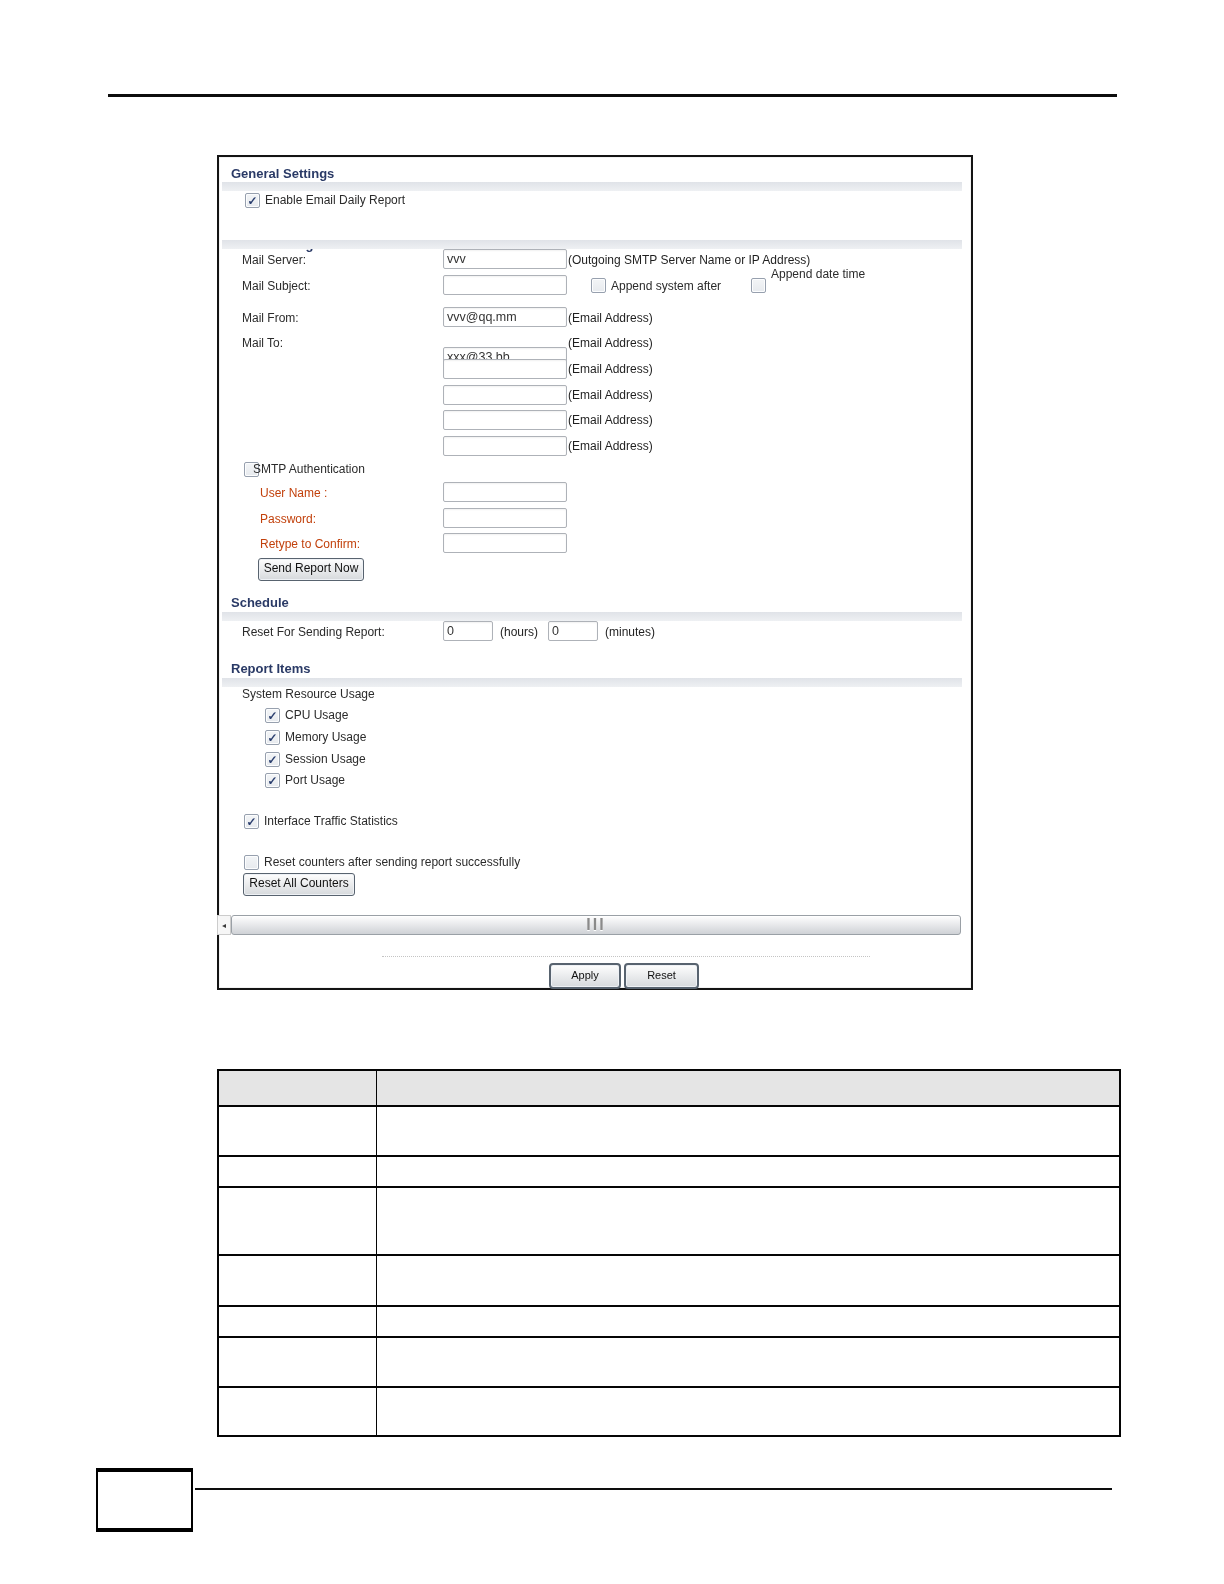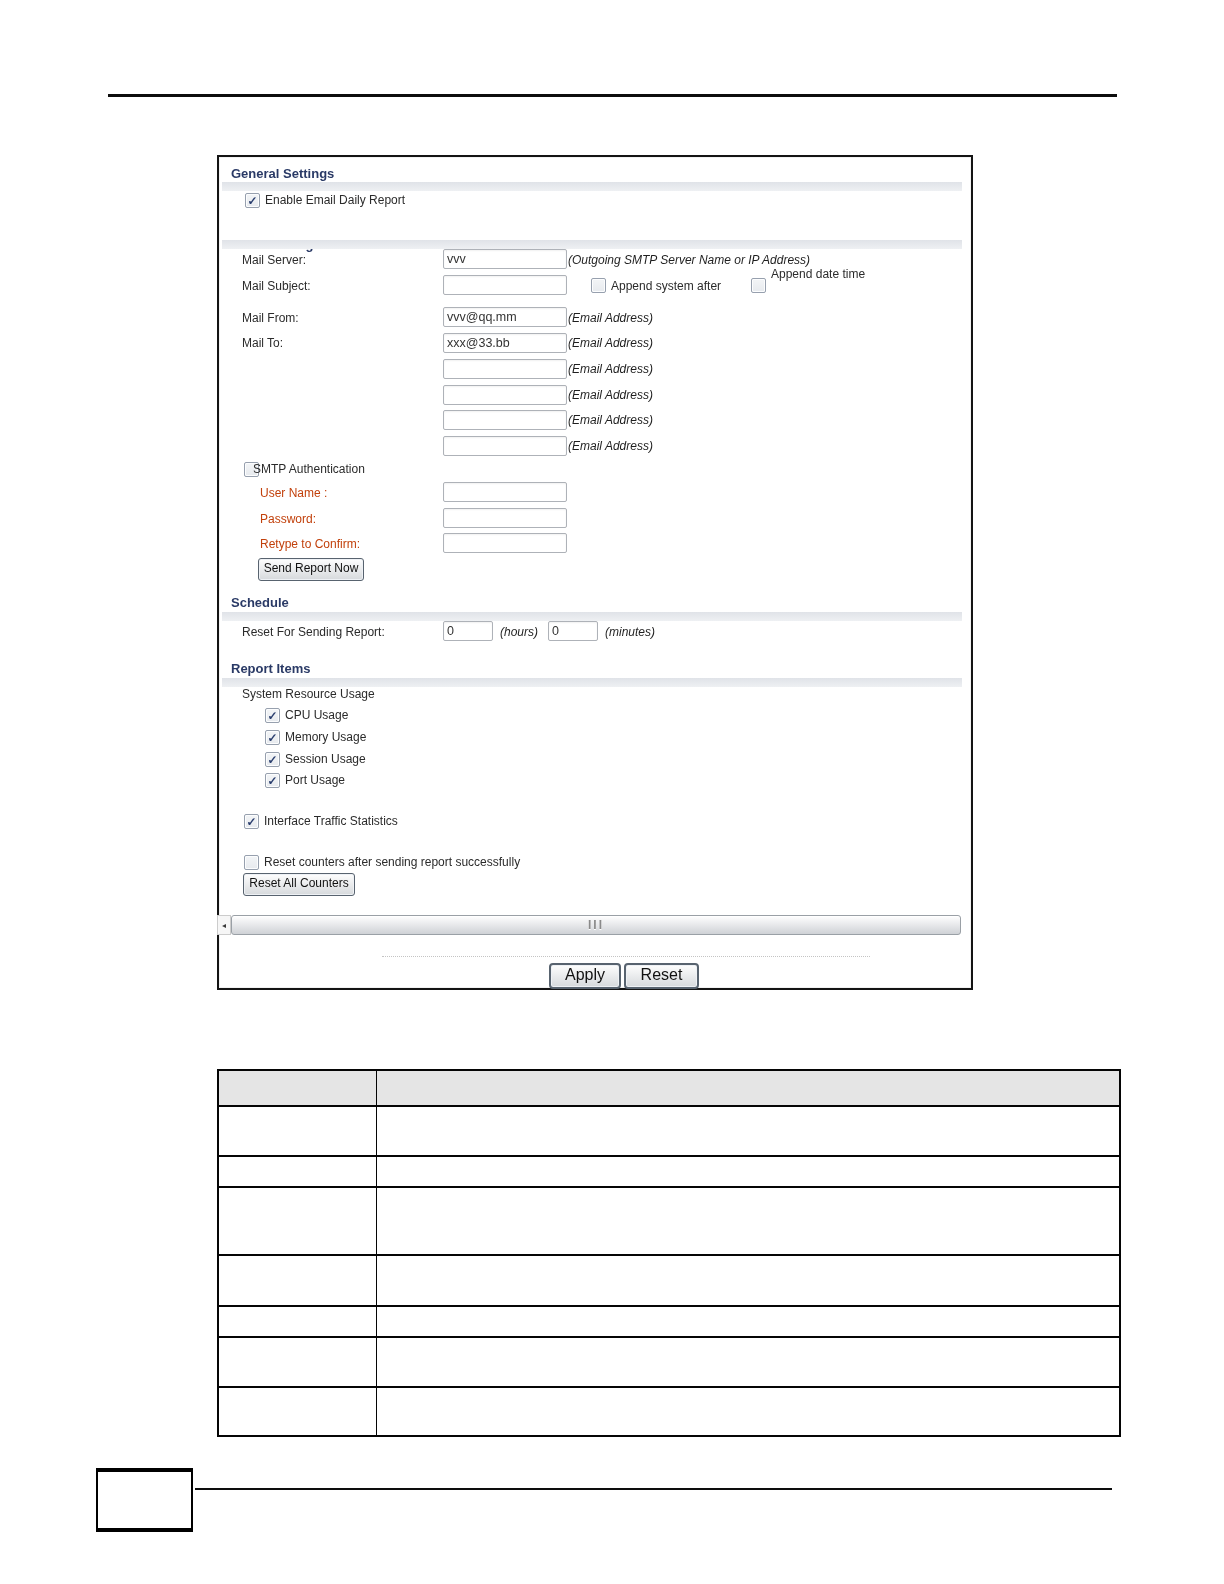--- a/index.html
+++ b/index.html
@@ -14,48 +14,48 @@
             border:2px solid #000;border-top-width:4px;border-bottom-width:4px;}
 
   
   #panel{left:217px;top:155px;width:752px;height:831px;border:2px solid #141414;
          background:#fff;box-shadow:inset 0 0 0 1px #f2f2f2;}
   .sec-title{font-size:13px;font-weight:bold;color:#2a3a66;white-space:nowrap;}
   .sec-bar{left:3px;width:740px;height:9px;
            background:linear-gradient(#e0e3e8,#eef0f3);}
   .lbl{font-size:12px;color:#2b2b2b;white-space:nowrap;}
   .lbl-gray{color:#c2410c;}
-  .hint{font-size:12px;color:#1f1f1f;white-space:nowrap;font-style:italic;}
+  .hint{font-size:12px;color:#1f1f1f;white-space:nowrap;}
 
   .cb{width:13px;height:13px;border:1px solid #97a0ae;border-radius:2px;
       background:linear-gradient(#f3f5f7,#e7eaee);
       box-shadow:inset 0 0 0 1px #fcfdfe;
       display:flex;align-items:center;justify-content:center;
       font-size:12px;line-height:1;font-weight:bold;color:#2a3e6e;cursor:pointer;}
 
   .inp{height:18px;border:1px solid #aeb2b8;border-radius:2px;background:#fff;
        font:12.5px "Liberation Sans",sans-serif;color:#333;padding:0 3px;width:116px;
        box-shadow:inset 0 1px 2px rgba(0,0,0,.06);}
   .inp-s{width:42px;}
 
   .btn{border:1px solid #58636f;border-radius:3px;color:#111;text-align:center;
        background:linear-gradient(#fefefe,#d6d9dc);
        box-shadow:inset 0 0 0 1px #eef1f5;
        font:12px "Liberation Sans",sans-serif;line-height:19px;cursor:pointer;}
-  .btn-big{border-radius:4px;border-width:2px;line-height:20px;font-size:16px;}
+  .btn-big{border-radius:4px;border-width:2px;line-height:20px;font-size:11px;}
 
   
   .sb-arrow{width:12px;height:18px;border:1px solid #cccccc;background:#f6f6f6;
             display:flex;align-items:center;justify-content:center;
             font-size:8px;color:#3a3a3a;cursor:pointer;}
   .sb-track{height:18px;border:1px solid #9aa0a6;border-radius:3px;
             background:linear-gradient(#ffffff,#cfd2d6);
             box-shadow:inset 0 1px 0 #fff;cursor:pointer;
             display:flex;align-items:center;justify-content:center;}
-  .sb-grip{font-size:12px;color:#8a8a8a;letter-spacing:2px;font-weight:bold;
+  .sb-grip{font-size:16px;color:#8a8a8a;letter-spacing:2px;font-weight:bold;
            text-shadow:0 1px 0 #fff;}
 
   .dots{border-top:1px dotted #c4c4c4;height:0;}
 
   
   #doc-table{left:217px;top:1069px;width:900px;border:2px solid #050505;background:#fff;}
   .trow{display:flex;border-top:2px solid #050505;}
   .trow:first-child{border-top:none;}
   .thead{background:#e5e5e5;}
   .tc1{width:158px;border-right:1px solid #050505;box-sizing:border-box;}
@@ -87,21 +87,21 @@
     <div class="abs cb" style="left:372px;top:121px"></div>
     <div class="abs lbl" style="left:392px;top:122px">Append system after</div>
     <div class="abs cb" style="left:532px;top:121px"></div>
     <div class="abs lbl" style="left:552px;top:110px">Append date time</div>
 
     <div class="abs lbl" style="left:23px;top:154px">Mail From:</div>
     <input class="abs inp" style="left: 224px; top: 150px;" value="vvv@qq.mm">
     <div class="abs hint" style="left:349px;top:154px">(Email Address)</div>
 
     <div class="abs lbl" style="left:23px;top:179px">Mail To:</div>
-    <input class="abs inp" style="left: 224px; top: 176px;" value="xxx@33.bb">
+    <input class="abs inp" style="left: 224px; top: 190px;" value="xxx@33.bb">
     <div class="abs hint" style="left:349px;top:179px">(Email Address)</div>
     <input class="abs inp" style="left: 224px; top: 202px;" value="">
     <div class="abs hint" style="left:349px;top:205px">(Email Address)</div>
     <input class="abs inp" style="left: 224px; top: 228px;" value="">
     <div class="abs hint" style="left:349px;top:231px">(Email Address)</div>
     <input class="abs inp" style="left: 224px; top: 253px;" value="">
     <div class="abs hint" style="left:349px;top:256px">(Email Address)</div>
     <input class="abs inp" style="left: 224px; top: 279px;" value="">
     <div class="abs hint" style="left:349px;top:282px">(Email Address)</div>
 

